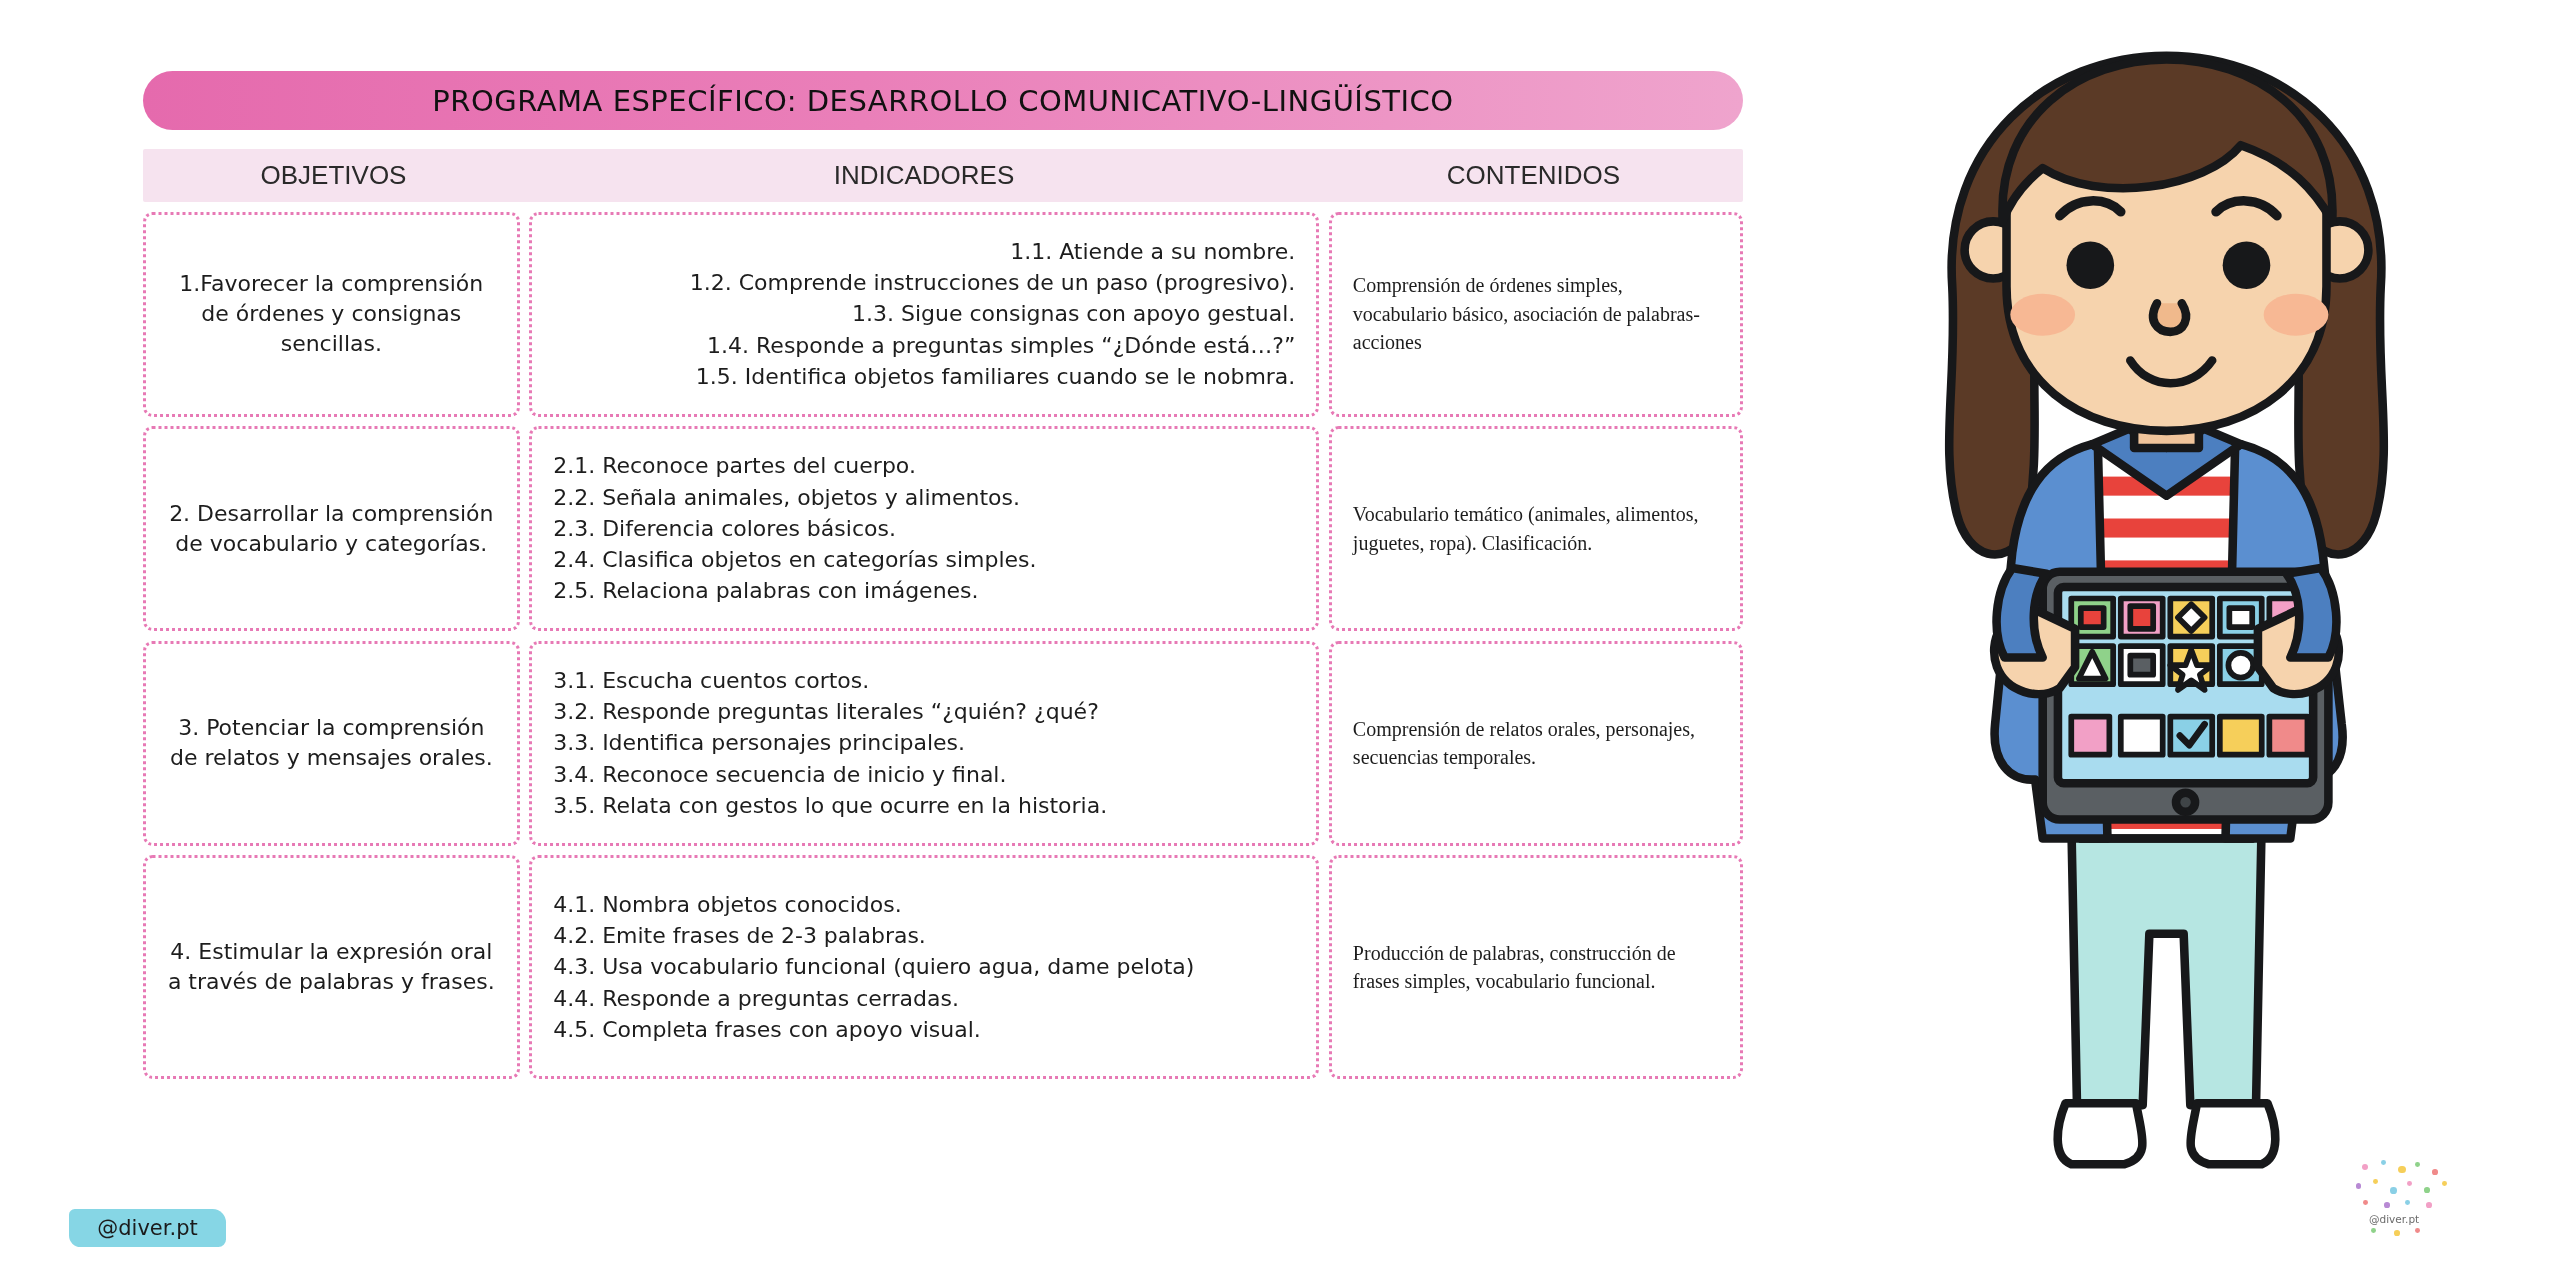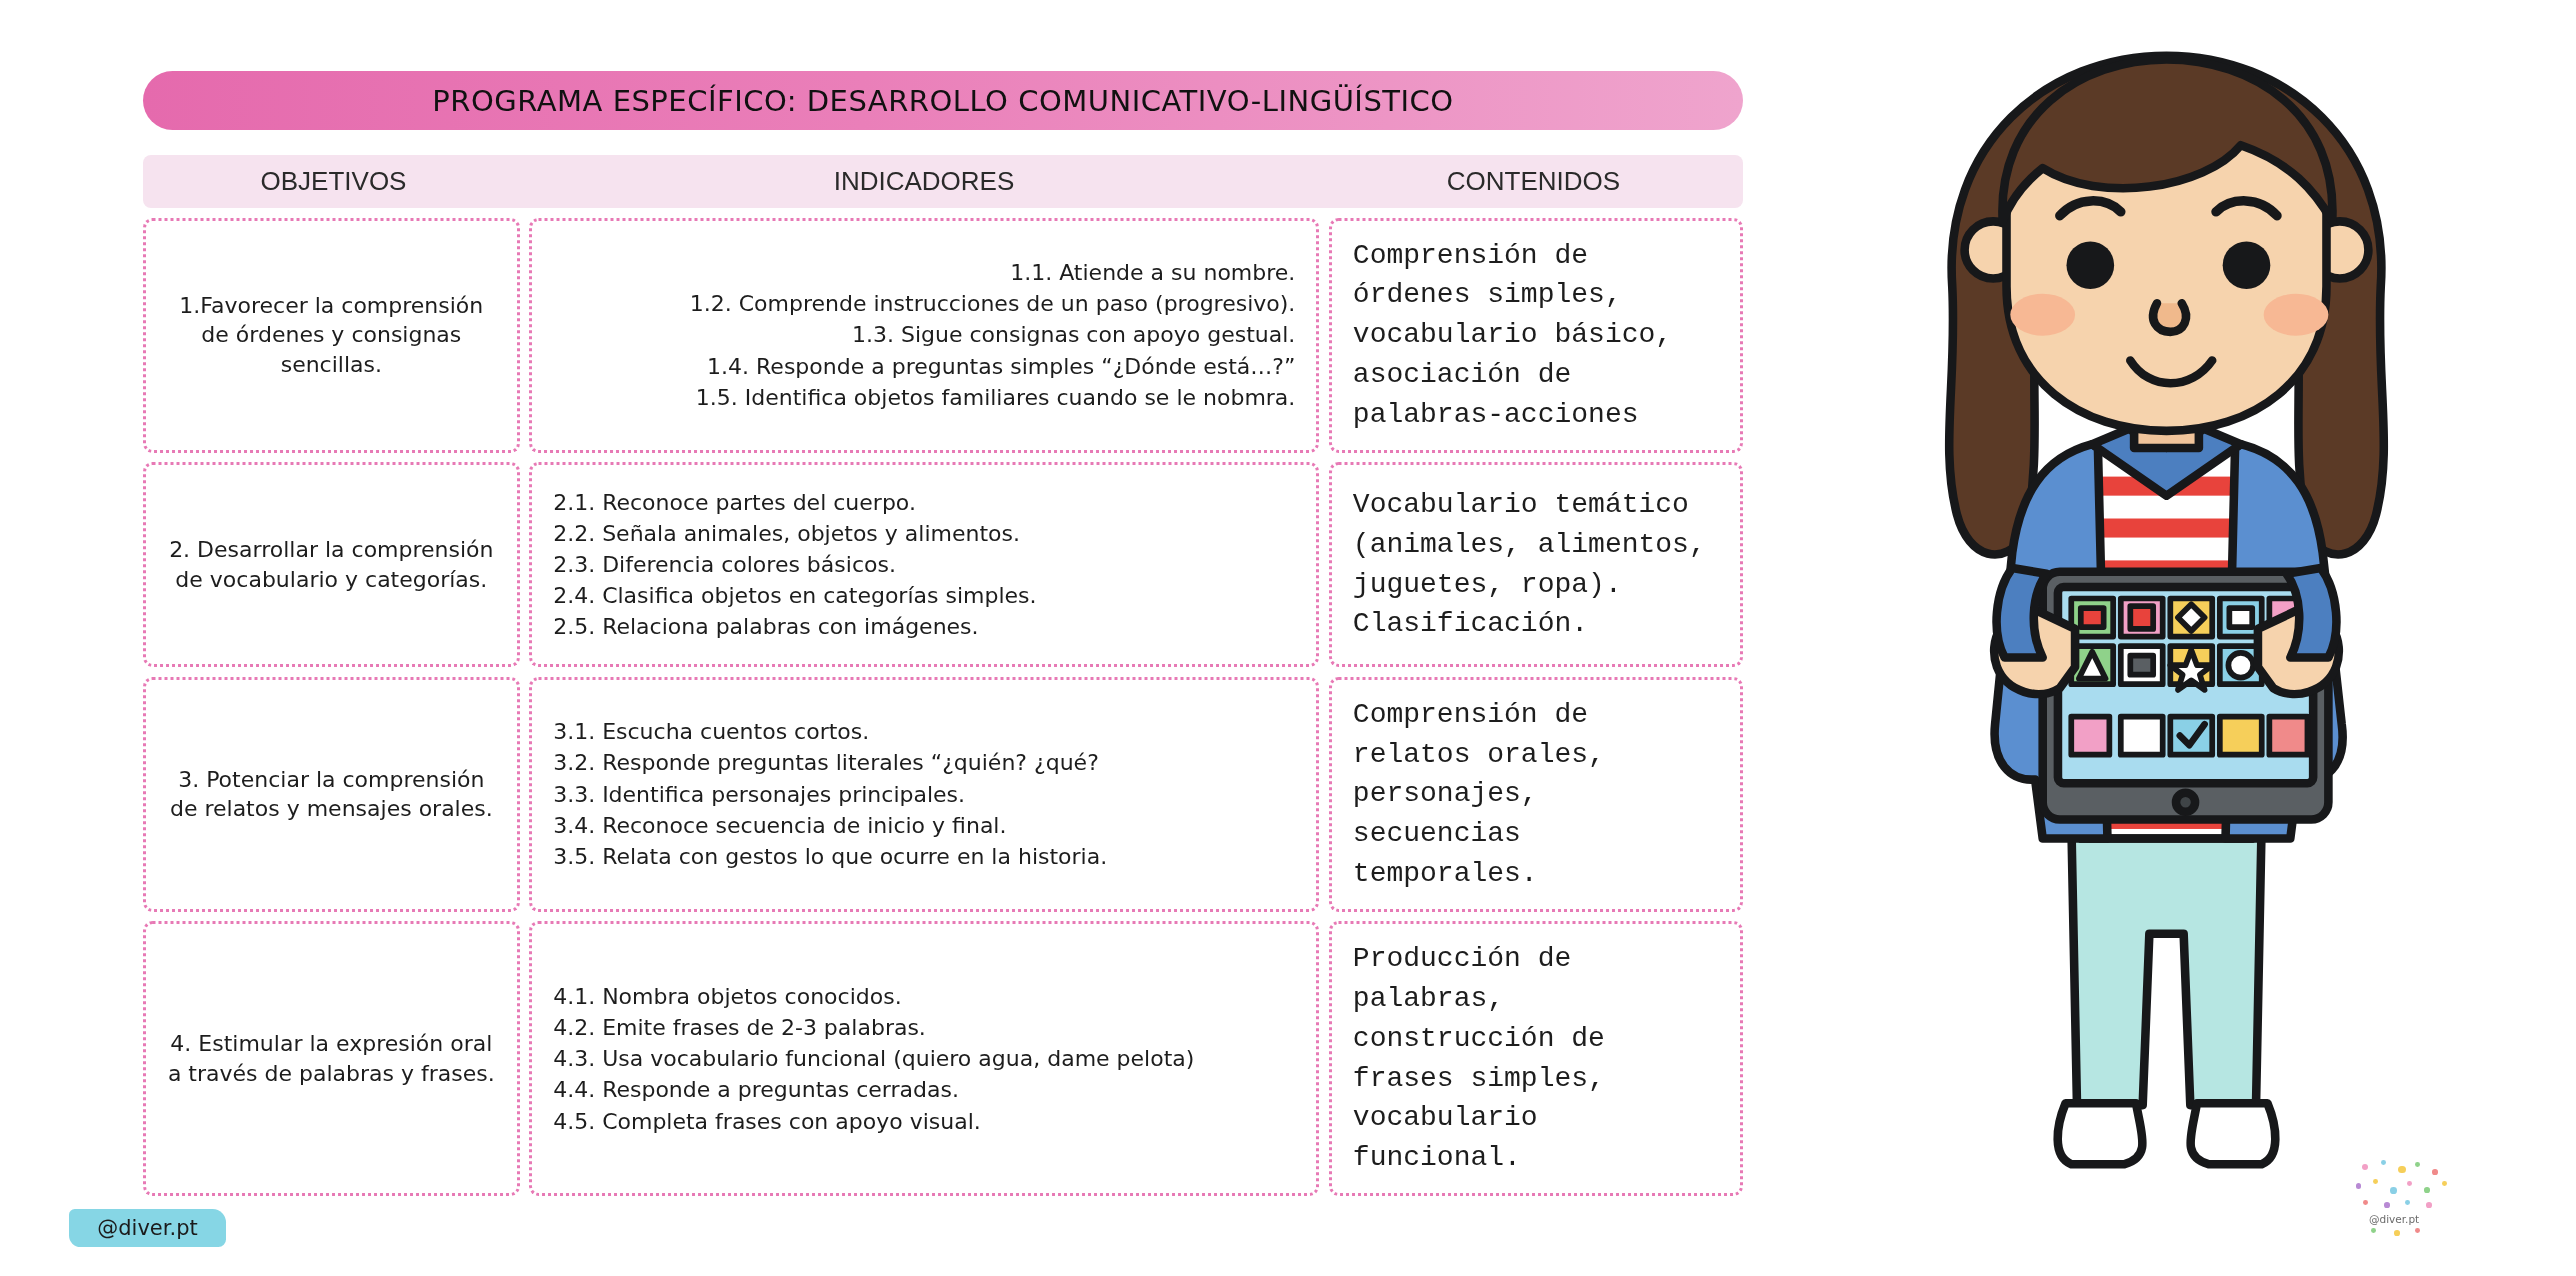--- a/index.html
+++ b/index.html
@@ -26,24 +26,24 @@
     background: linear-gradient(90deg,#e56aad 0%, #ea7fb9 45%, #efa4cd 100%);
     display: flex; align-items: center; justify-content: center;
     color: #111;
     font-weight: normal;
     font-size: 29px;
     letter-spacing: 0.5px;
     font-family: "DejaVu Sans", sans-serif;
   }
 
   .head-row {
-    margin-top: 25px;
+    margin-top: 19px;
     width: 1600px;
     height: 53px;
-    border-radius: 8px;
+    border-radius: 2px;
     background: #f6e3ef;
     display: flex;
     align-items: center;
   }
   .head-cell {
     display: flex; align-items: center; justify-content: center;
     color: #2a2a2a;
     font-size: 26px;
     height: 100%;
   }
@@ -76,23 +76,23 @@
     font-size: 22px;
     line-height: 1.35;
     font-family: "DejaVu Sans", sans-serif;
   }
   .ind-line {
     font-size: 22px;
     line-height: 1.42;
     font-family: "DejaVu Sans", sans-serif;
   }
   .cont-text {
-    font-size: 28px;
+    font-size: 20px;
     line-height: 1.42;
-    font-family: Liberation Mono, monospace;
+    font-family: Liberation Serif, serif;
   }
 
   .r1 .cell { min-height: 205px; align-items: flex-end; }
   .r2 .cell { min-height: 205px; }
   .r3 .cell { min-height: 205px; }
   .r4 .cell { min-height: 224px; }
 
   
   #handle {
     position: absolute;

